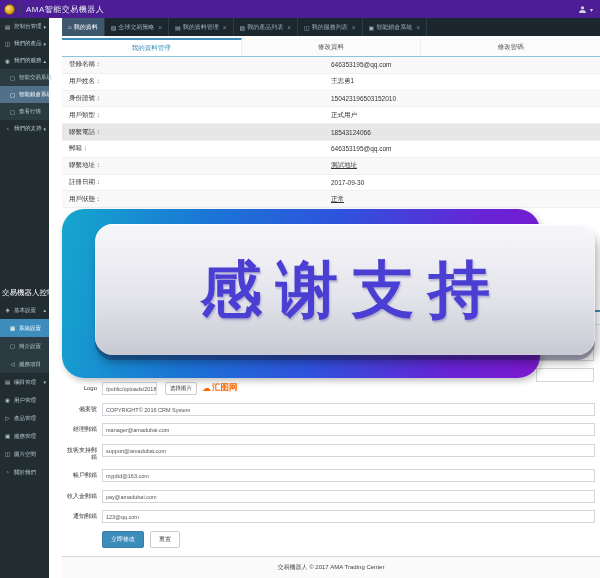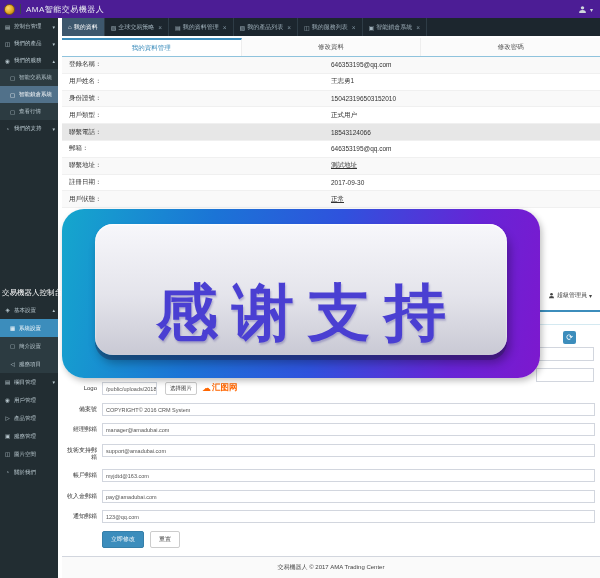--- a/index.html
+++ b/index.html
@@ -9,21 +9,21 @@
   .navbar { position:absolute; left:0; top:0; width:600px; height:18px; background:#4c1d95; display:flex; align-items:center; z-index:70; }
   .logo-emblem { width:11px; height:11px; border-radius:50%; margin-left:4px;
     background:radial-gradient(circle at 35% 35%, #ffd977 0%, #e3a524 55%, #a8740f 100%); border:1px solid #7a5a10; }
   .nav-sep { width:1px; height:10px; background:#3a464c; margin:0 5px; }
   .nav-title { font-size:8px; color:#e9eef1; letter-spacing:0.5px; }
   .nav-user { position:absolute; right:7px; top:0; height:18px; display:flex; align-items:center; gap:3px; color:#cfd8dc; cursor:pointer; }
   .person-icon { width:9px; height:9px; fill:#cfd8dc; }
   .nav-caret { font-size:6px; color:#cfd8dc; }
 
   
-  .sidebar { position:absolute; left:0; top:18px; width:58px; height:560px; background:#222d32; color:#b8c7ce; z-index:60; overflow:visible; }
+  .sidebar { position:absolute; left:0; top:18px; width:49px; height:560px; background:#222d32; color:#b8c7ce; z-index:60; overflow:visible; }
   .side-item { height:17px; display:flex; align-items:center; gap:3px; padding:0 4px; font-size:5.5px; position:relative; white-space:nowrap; cursor:pointer; }
   .side-item .g { font-size:5.5px; width:7px; text-align:center; flex:none; }
   .side-item .caret { position:absolute; right:3px; font-size:5px; }
   .side-sub { background:#2c3b41; padding-left:9px; }
   .side-sub.active { background:#51718a; color:#fff; }
   .side-spacer { height:147px; }
   .panel-title { color:#fff; font-size:7.5px; padding:4px 2px 3px 2px; white-space:nowrap; overflow:visible; position:relative; z-index:61; }
   .menu2 .side-item { height:18px; }
   .menu2 .side-item.active2 { background:#3c8dbc; color:#fff; }
 
@@ -46,24 +46,24 @@
   .prow.alt { background:#f9f9f9; }
   .prow.hl { background:#e7e7e7; }
   .plabel { width:50%; padding-left:7px; }
   .pvalue { width:50%; }
   .pvalue.ul { text-decoration:underline; }
 
   
   .banner { position:absolute; left:62px; top:209px; width:478px; height:169px; border-radius:22px; z-index:50;
     background:linear-gradient(102deg,#15a7cd 0%,#1b74d6 30%,#2f52dd 55%,#6724d6 82%,#7d18ce 100%);
     box-shadow:2px 3px 6px rgba(0,0,0,0.25); }
-  .banner-btn { position:absolute; left:33px; top:15px; width:412px; height:131px; border-radius:18px;
+  .banner-btn { position:absolute; left:33px; top:15px; width:500px; height:131px; border-radius:18px;
     background:linear-gradient(180deg,#f7f7fb 0%,#e4e4eb 55%,#c9c9d4 100%);
     box-shadow:0 5px 0 rgba(30,30,70,0.35), 3px 8px 10px rgba(0,0,0,0.3), inset 0 1px 2px #fff;
-    display:flex; align-items:flex-end; justify-content:center; }
+    display:flex; align-items:center; justify-content:center; }
   .banner-text { font-size:62px; font-weight:bold; color:#4a3fd2; letter-spacing:14px; padding-left:14px;
     text-shadow:1px 2px 2px rgba(60,50,150,0.30); white-space:nowrap; }
 
   
   .admin-box { position:absolute; left:548px; top:291px; display:flex; align-items:center; gap:2px; font-size:6px; color:#444; z-index:40; cursor:pointer; }
   .admin-box .person-icon { fill:#444; width:7px; height:7px; }
   .line1 { position:absolute; left:534px; top:310px; width:66px; height:2px; background:#3c8dbc; z-index:40; }
   .line2 { position:absolute; left:534px; top:324px; width:66px; height:1px; background:#d4e9f1; z-index:40; }
   .refresh-btn { position:absolute; left:563px; top:331px; width:13px; height:13px; background:#3c8dbc; border-radius:2px; color:#fff;
     display:flex; align-items:center; justify-content:center; font-size:8px; z-index:40; cursor:pointer; }

